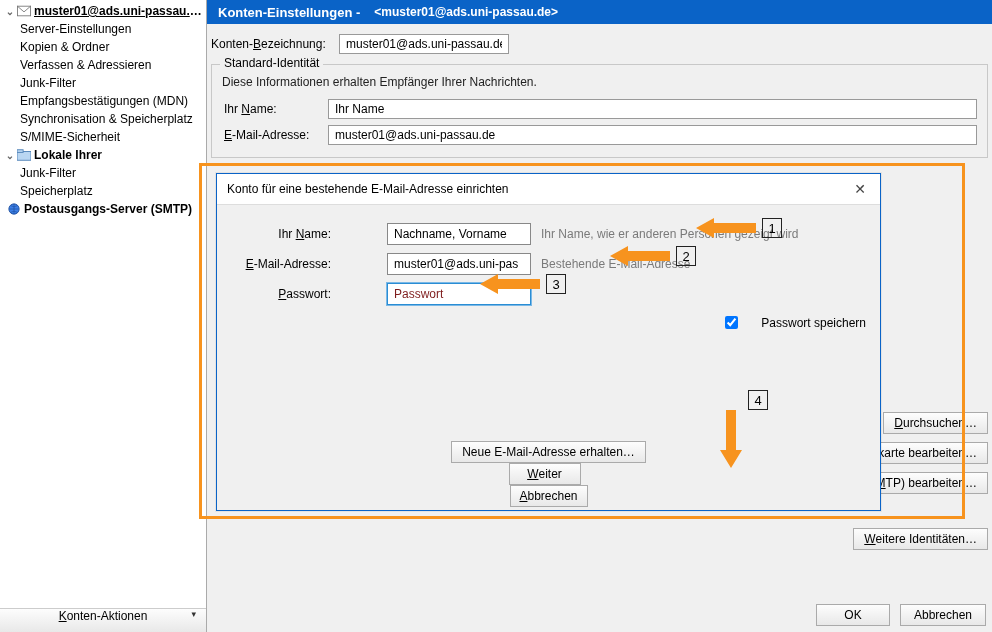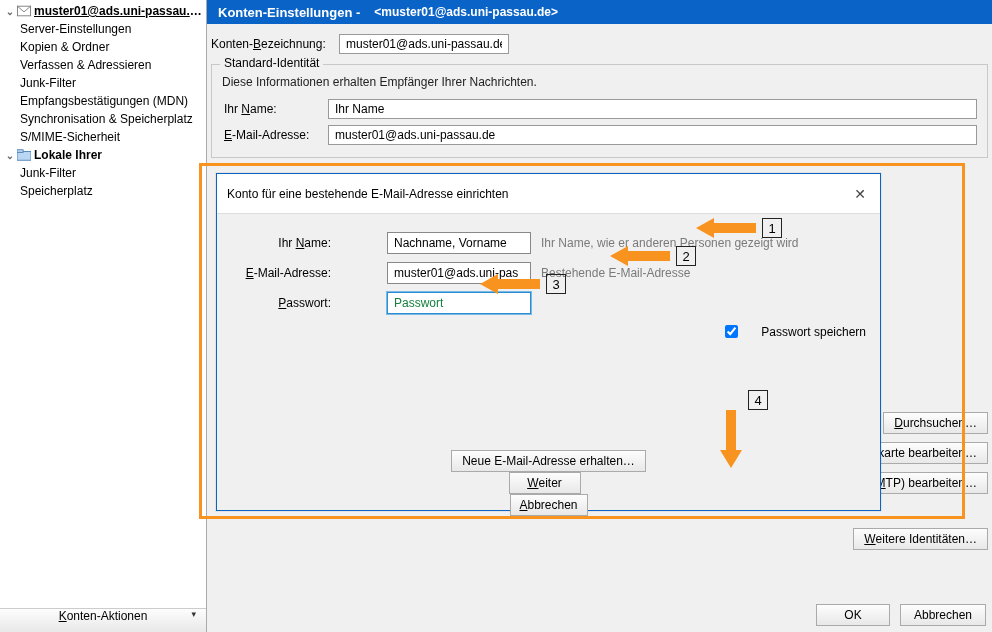--- a/index.html
+++ b/index.html
@@ -170,21 +170,21 @@
     left: 216px;
     top: 173px;
     width: 665px;
     height: 338px;
     background: #f0f0f0;
     border: 1px solid #0a63c7;
     box-shadow: 0 0 0 1px rgba(0,0,0,0.05);
     z-index: 10;
   }
   .modal-header {
-    height: 40px;
+    height: 31px;
     background: #fff;
     border-bottom: 1px solid #ddd;
     display: flex;
     align-items: center;
     padding: 0 6px 0 10px;
     font-size: 12px;
   }
   .modal-header .close {
     margin-left: auto;
     width: 28px;
@@ -316,20 +316,29 @@
         </span>
         <span class="lbl">Lokale Ihrer</span>
       </div>
       <div class="tree-row sub">
           <span class="lbl">Junk-Filter</span>
         </div>
       <div class="tree-row sub">
           <span class="lbl">Speicherplatz</span>
         </div>
 
+      <div class="tree-row bold" style="padding-left:6px;">
+        <span class="icon smtp-icon">
+          <svg viewBox="0 0 14 14">
+              <circle cx="7" cy="7" r="6" fill="#3d7fe6" stroke="#1a4b9a"></circle>
+              <path d="M2,7 h10 M7,1 v12 M3,3 q4,3 8,0 M3,11 q4,-3 8,0" stroke="#1a4b9a" fill="none" stroke-width="0.7"></path>
+            </svg>
+        </span>
+        <span class="lbl">Postausgangs-Server (SMTP)</span>
+      </div>
     </div>
     <div class="account-actions">
       <span><span class="u">K</span><span>onten-Aktionen</span></span>
       <span class="dd">▾</span>
     </div>
   </div>
 
   <div class="content">
     <div class="title-bar">
       <span>Konten-Einstellungen - </span>
@@ -407,21 +416,21 @@
       <span class="mlabel">
         <span class="ulchar">E</span><span>-Mail-Adresse:</span>
       </span>
       <input type="text" value="muster01@ads.uni-pas" style="">
       <span class="hint">Bestehende E-Mail-Adresse</span>
     </div>
     <div class="mrow">
       <span class="mlabel">
         <span class="ulchar">P</span><span>asswort:</span>
       </span>
-      <input type="text" class="focused" style="color: #15803d;" value="Passwort">
+      <input type="text" class="focused" style="color: #7f1d1d;" value="Passwort">
     </div>
     <div class="check-row">
       <input type="checkbox" checked="" style="">
       <span>Passwort speichern</span>
     </div>
 
     <div class="modal-footer">
       <button class="btn">Neue E-Mail-Adresse erhalten…</button>
       <span class="spacer"></span>
       <button class="btn" style="width:72px;justify-content:center;margin-right:8px">

